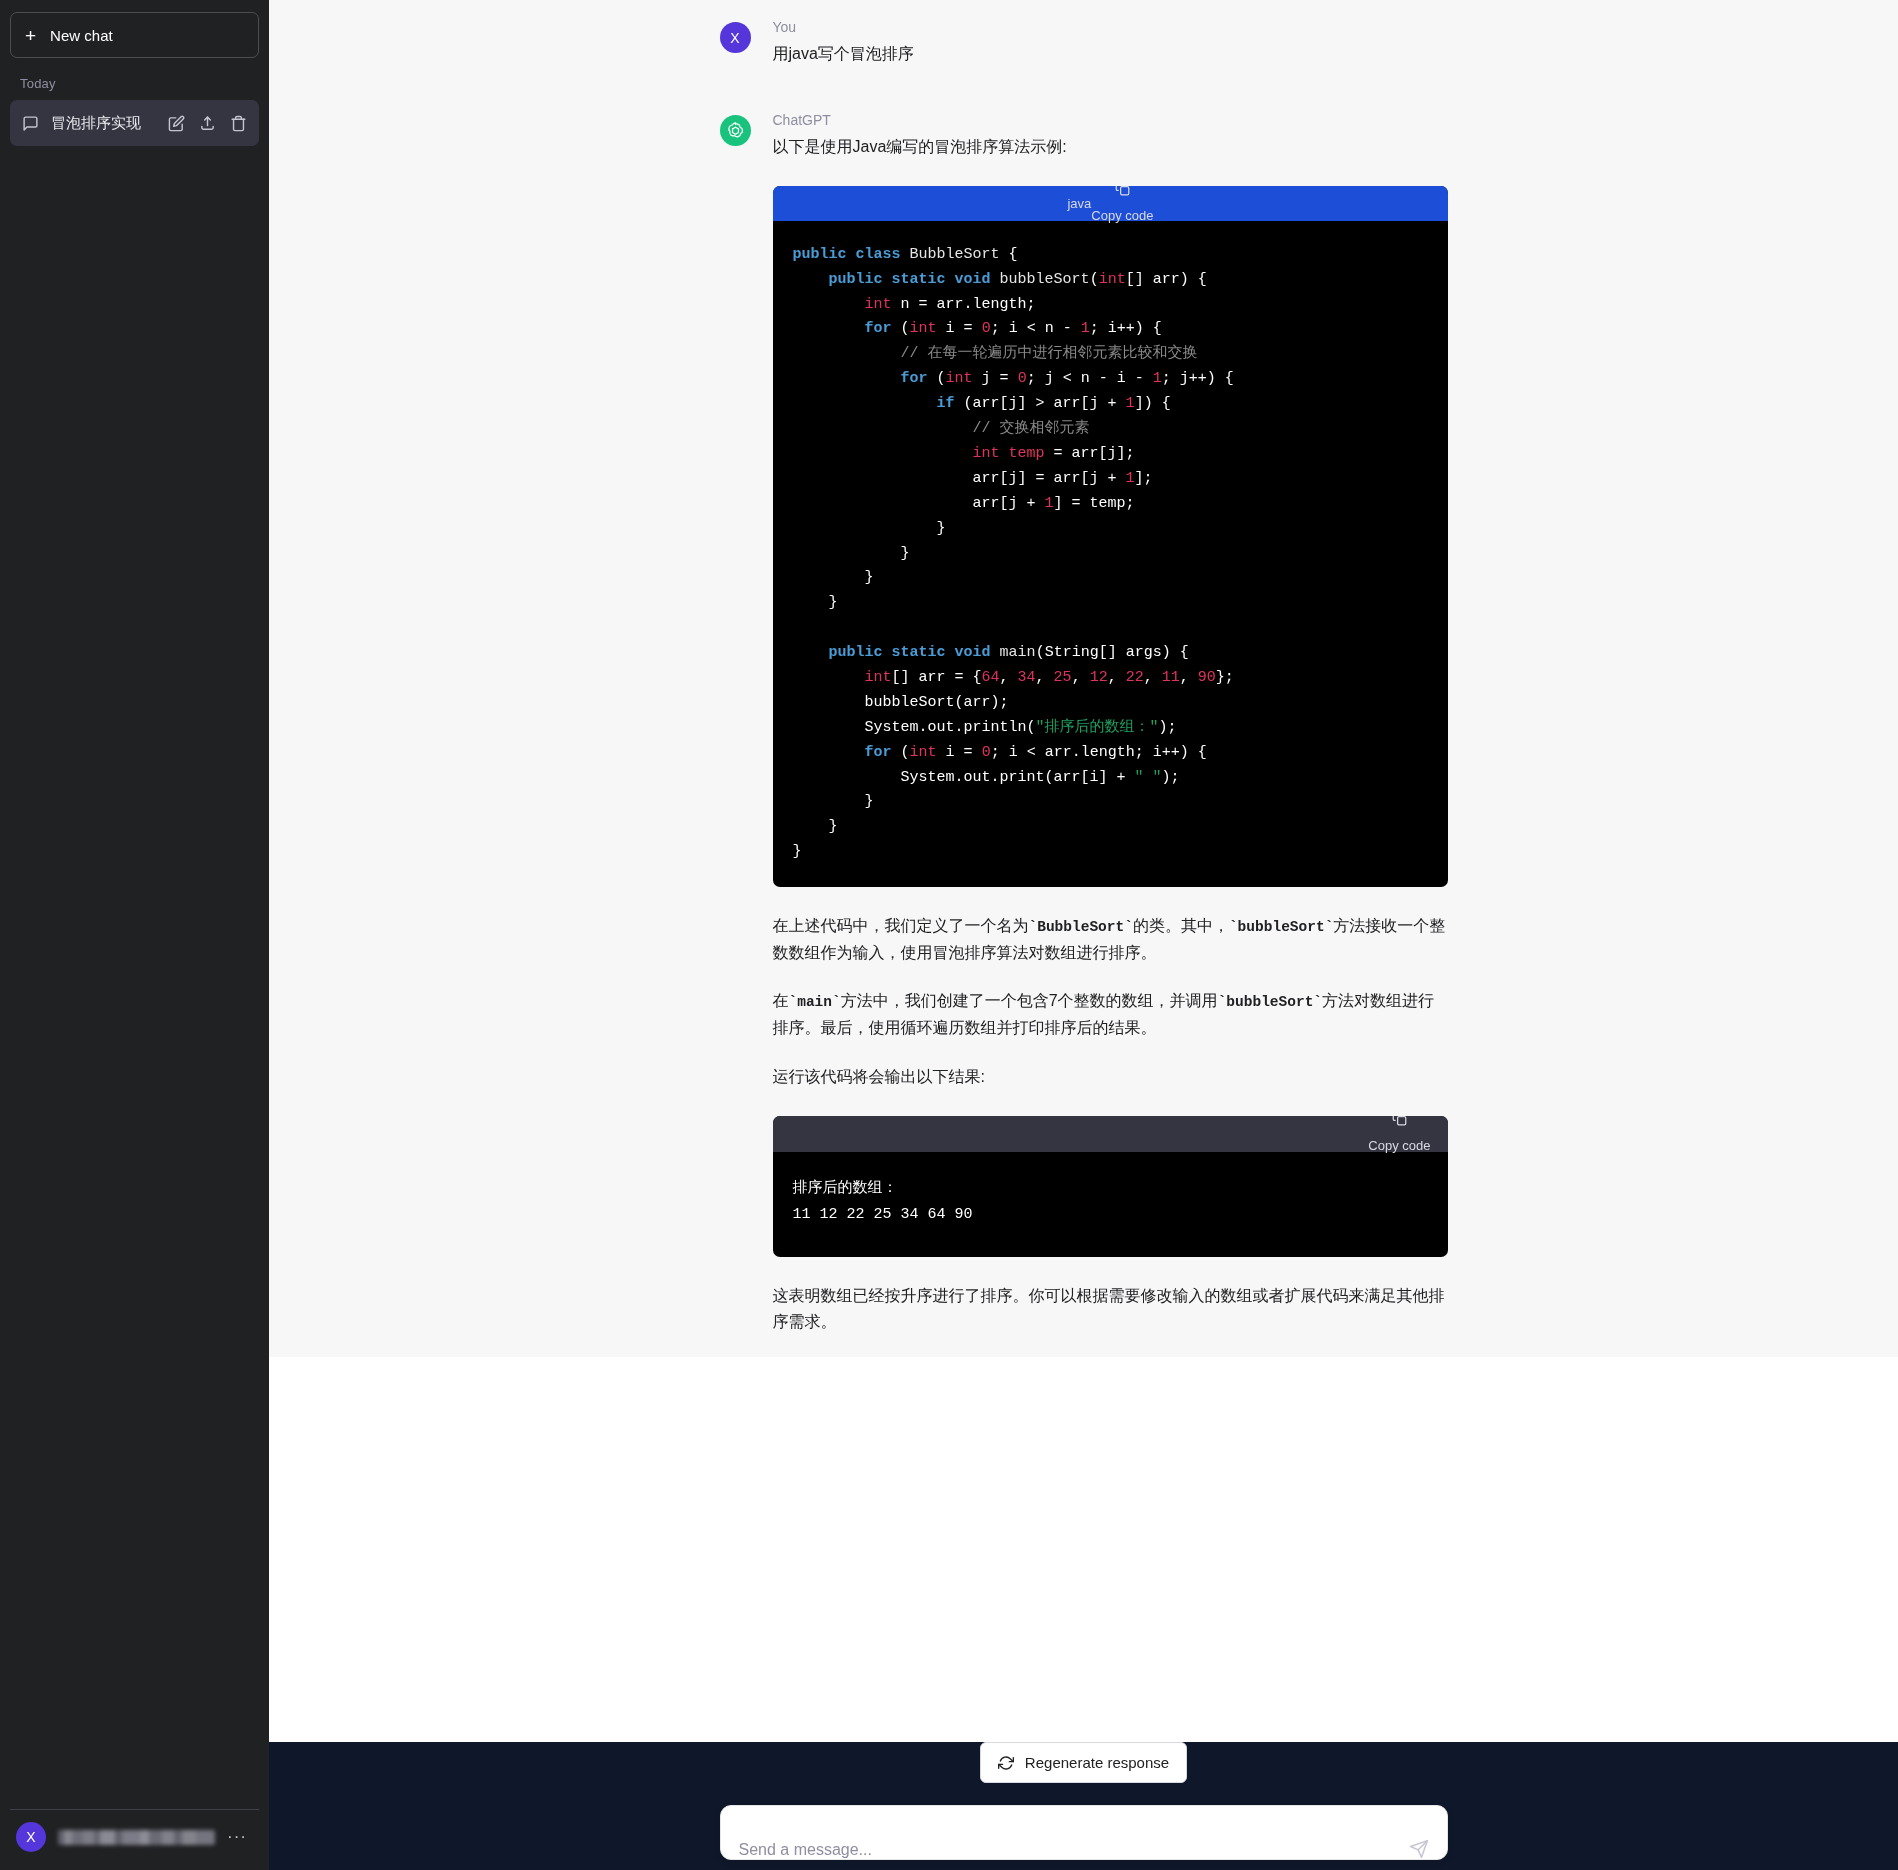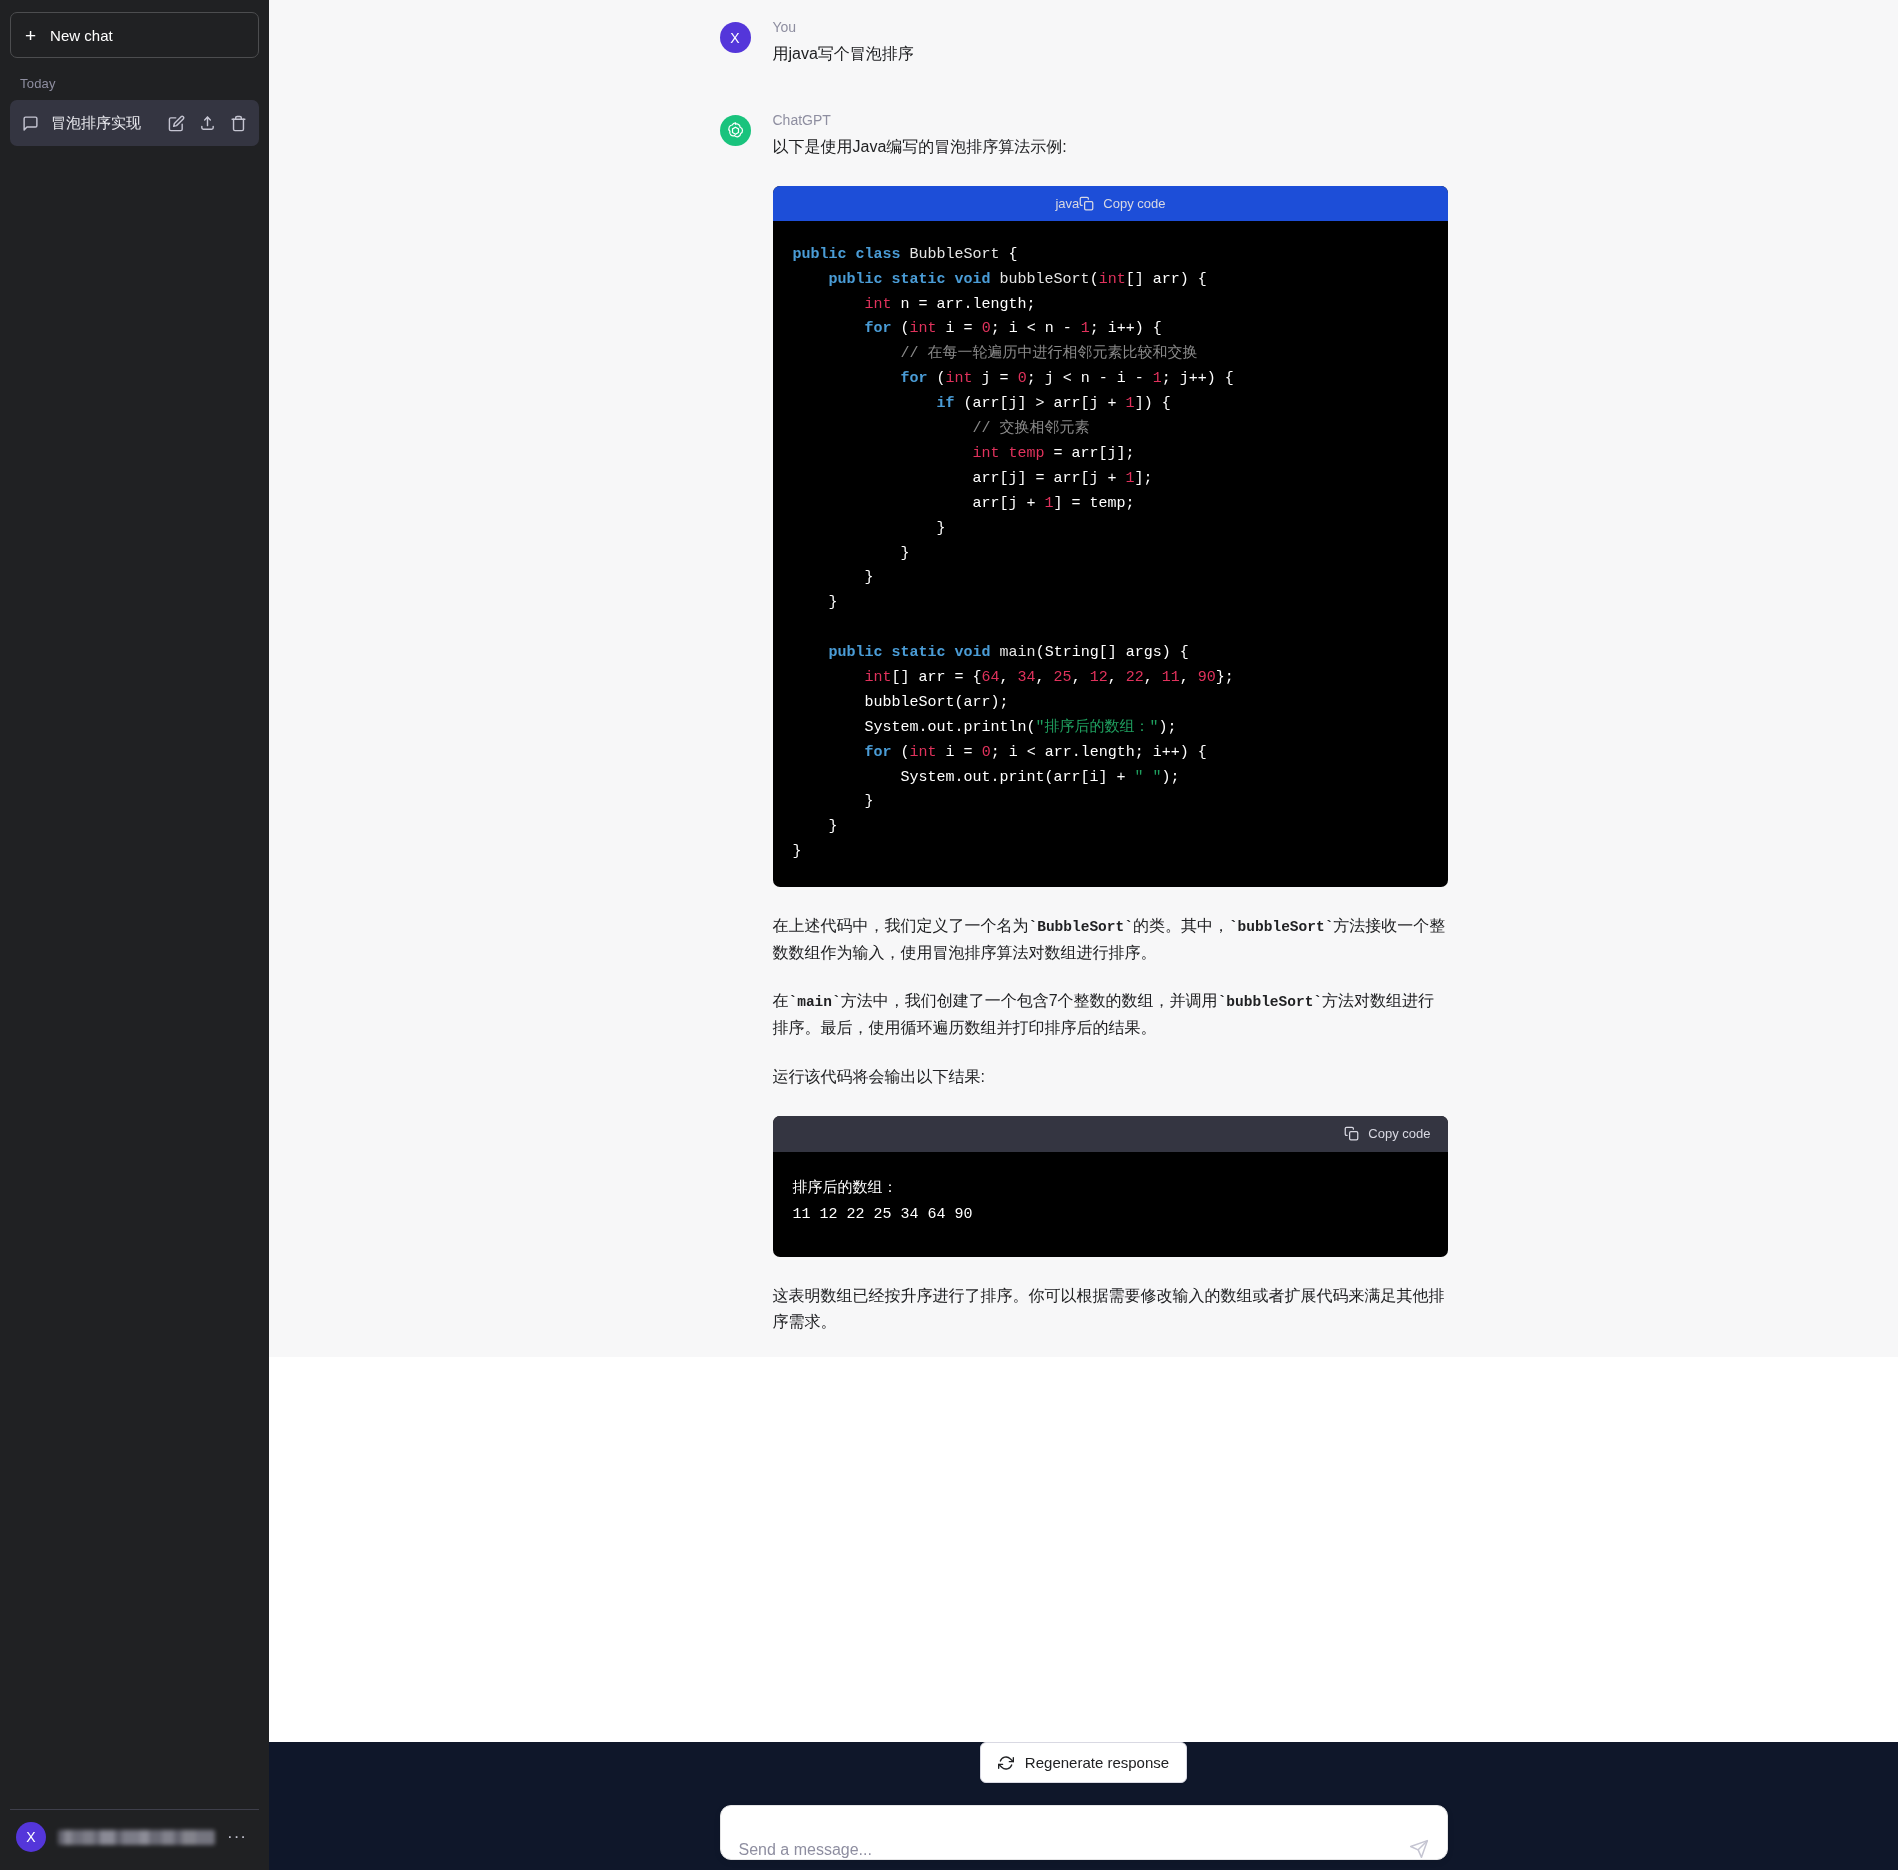--- a/index.html
+++ b/index.html
@@ -117,21 +117,21 @@
     background: #000000;
   }
   .code-head {
     background: #1d4ed8; height: 35px;
     display: flex; align-items: center; justify-content: center;
     padding: 0 17px 0 18px;
   }
   .code-lang { font-size: 13px; color: #d9d9e3; }
   .copy-btn {
     display: flex; align-items: center; gap: 9px;
-    font-size: 13px; color: #d9d9e3; cursor: pointer;
+    font-size: 13px; color: #d9d9e3; cursor: pointer; flex-direction: column;
   }
   .copy-btn svg { width: 15px; height: 15px; }
   .code-body {
     padding: 22px 20px 22px 20px;
     font-family: "Liberation Mono", monospace;
     font-size: 15px; line-height: 1.66; color: #ffffff;
     white-space: pre; overflow: hidden;
   }
   .k-blue   { color: #4a9cd6; font-weight: bold; }
   .k-pink   { color: #e0325c; }

